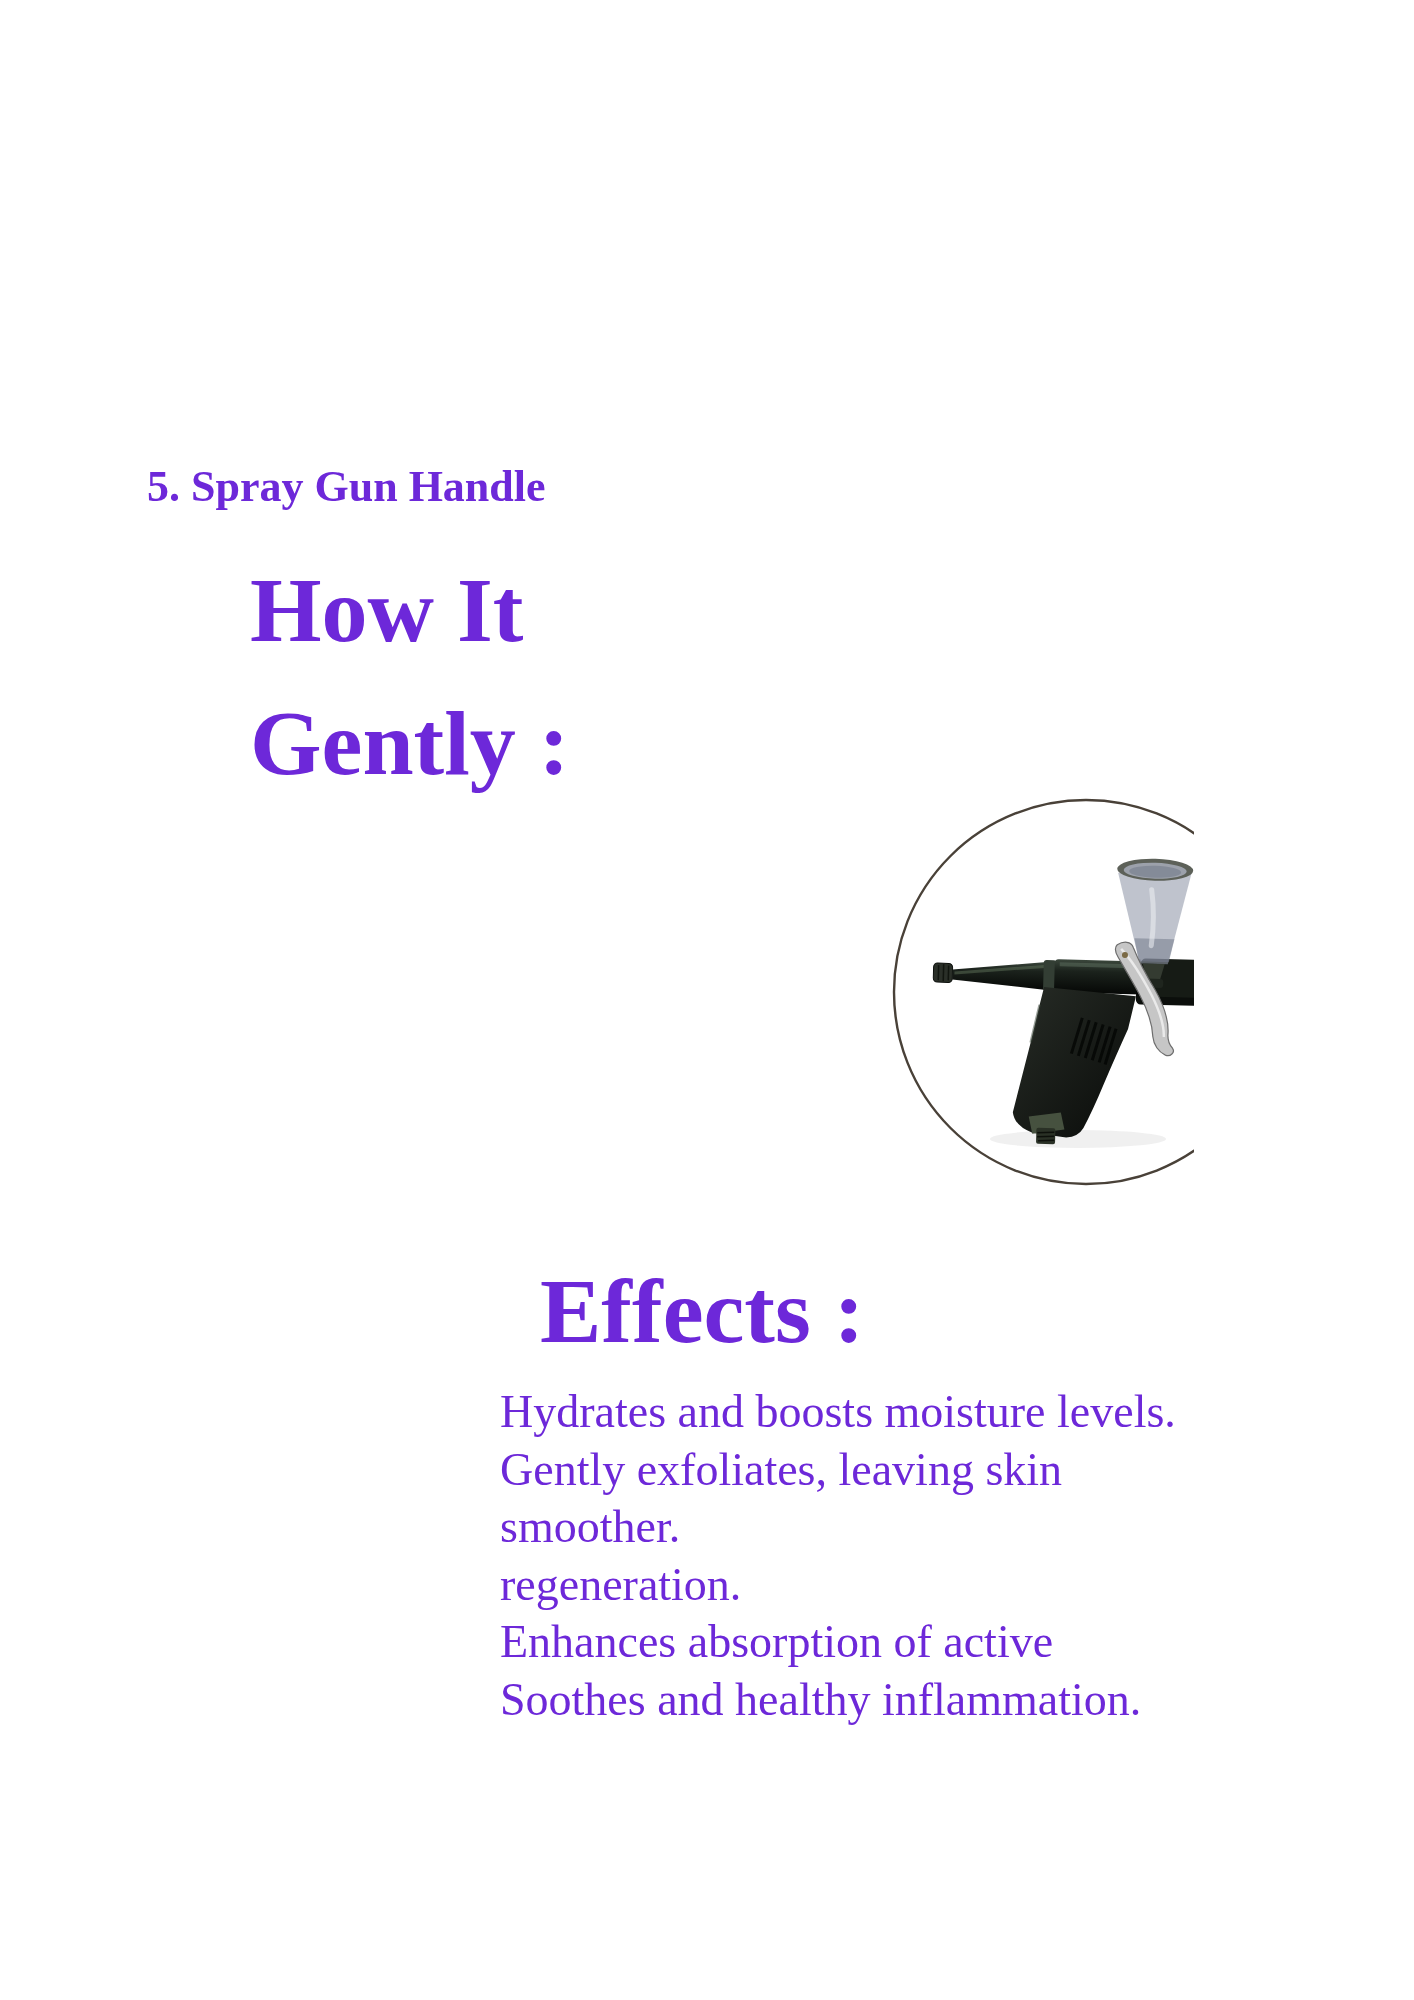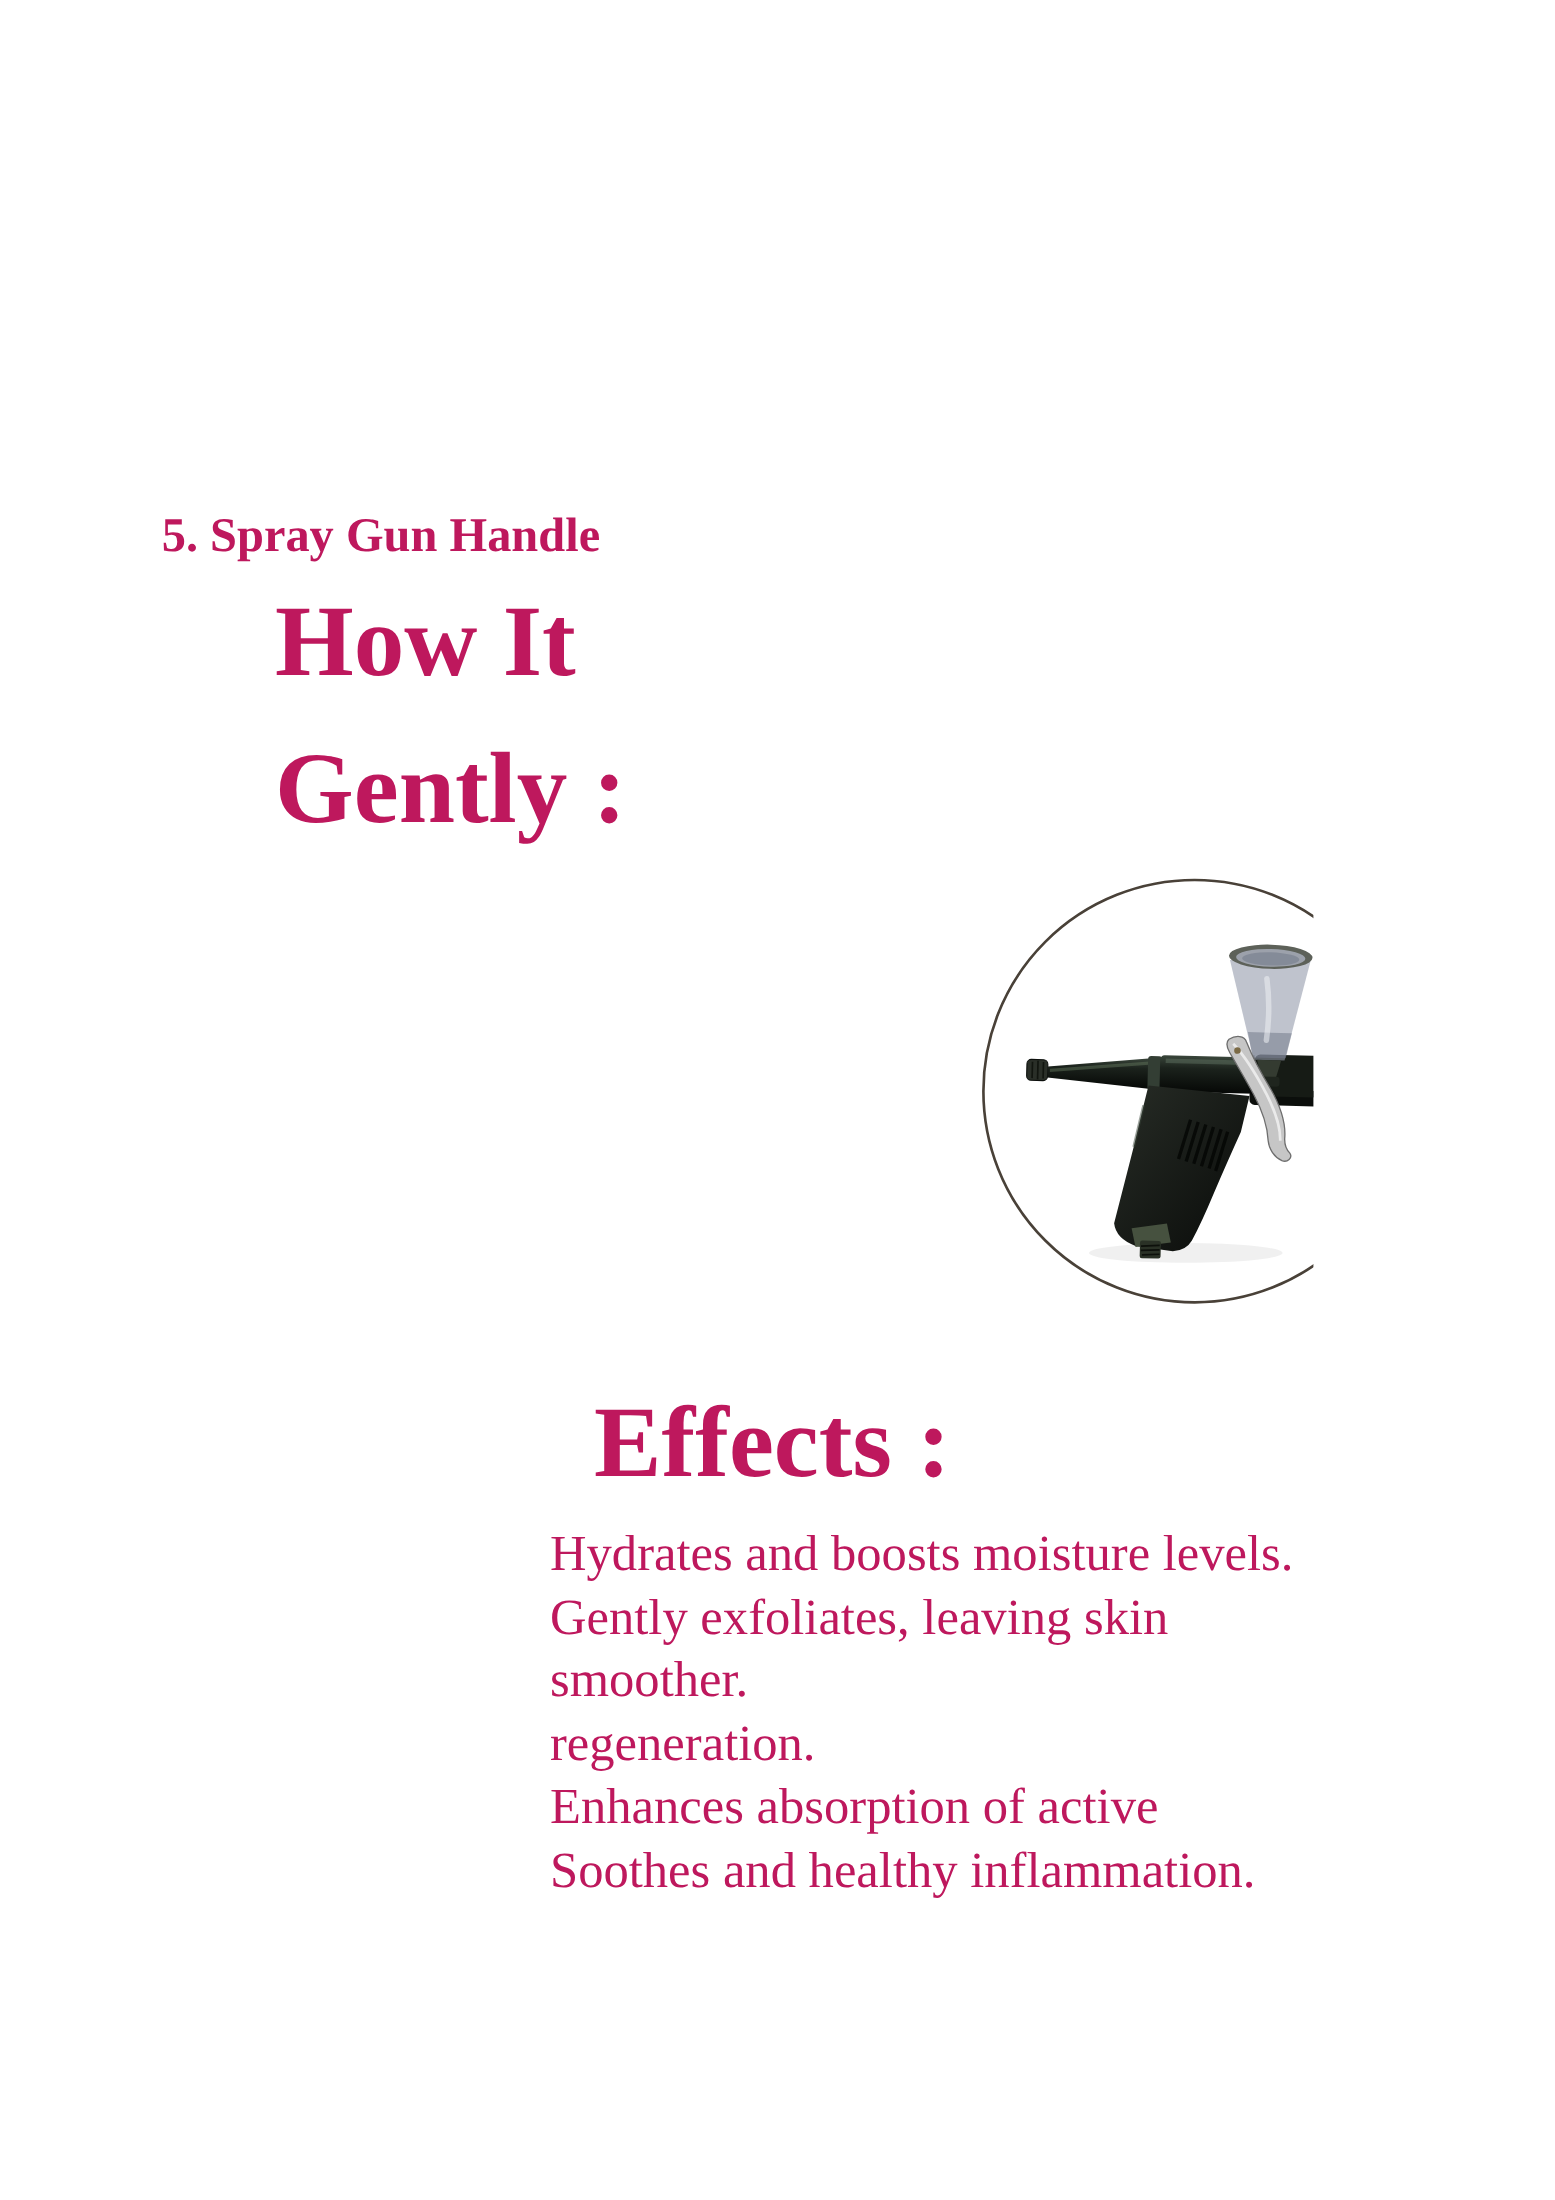--- a/index.html
+++ b/index.html
@@ -3,31 +3,31 @@
 <meta charset="utf-8">
 <style>
   * { margin: 0; padding: 0; box-sizing: border-box; }
   html, body { background: #ffffff; }
   .page {
     position: relative;
     width: 1194px;
     height: 2000px;
     background: #ffffff;
     font-family: "Liberation Serif", "DejaVu Serif", serif;
-    color: #be185d;
+    color: #6d28d9;
     overflow: hidden;
   }
   .abs { position: absolute; }
   .section-title {
     left: 147px; top: 461px;
     font-size: 44px; font-weight: bold;
     line-height: 1.2; white-space: nowrap;
   }
   .h1 {
-    left: 250px; top: 517px;
+    left: 250px; top: 544px;
     font-size: 92px; font-weight: bold;
     line-height: 133px;
   }
   .h1 .line { white-space: nowrap; }
   .body1 {
     left: 162px; top: 809px;
     font-size: 42px; line-height: 60px;
   }
   .body1 .line, .body2 .line { white-space: nowrap; }
   .h2 {

